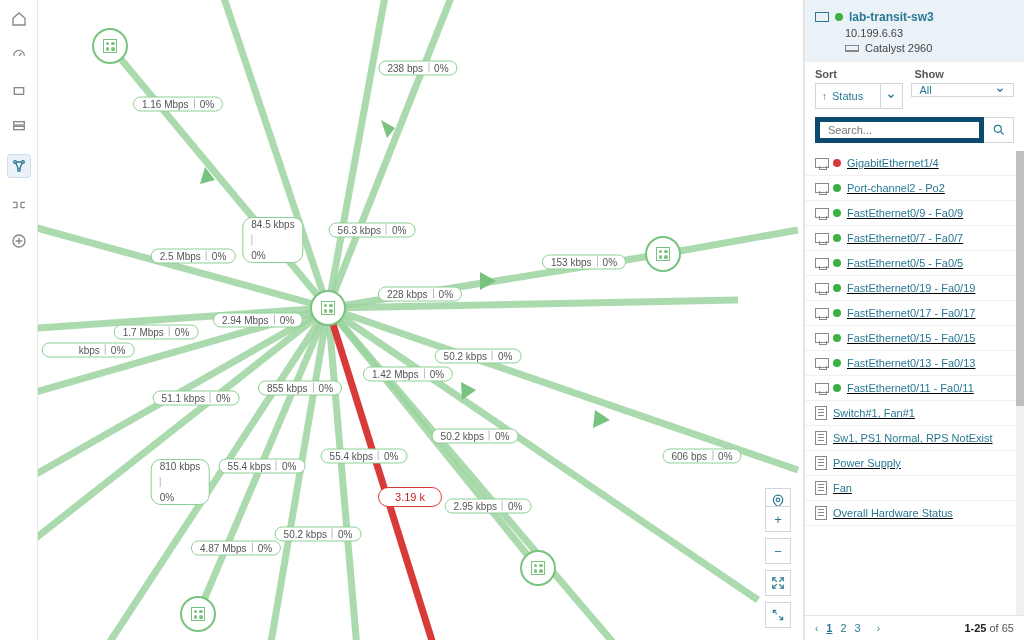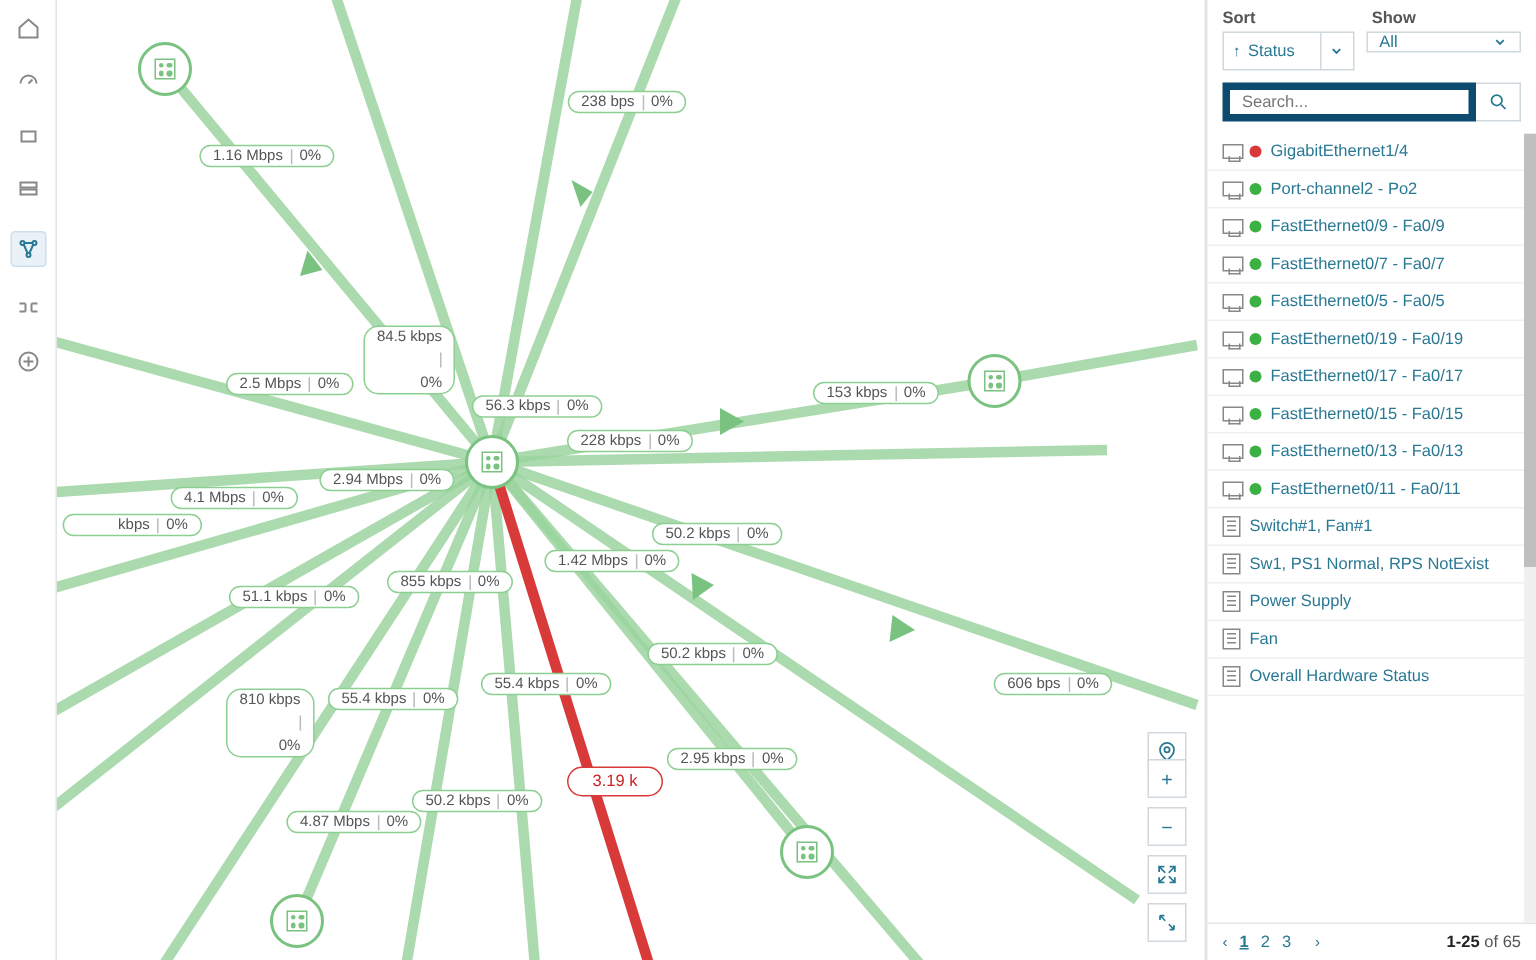--- a/index.html
+++ b/index.html
@@ -21,21 +21,21 @@
 .node .die { width:14px;height:14px;border:1.5px solid #79c27f; display:grid; grid-template-columns:1fr 1fr; grid-template-rows:1fr 1fr; gap:1.5px; padding:1.5px;}
 .node .die div{background:#79c27f;border-radius:50%;}
 
 
 .link-svg { position:absolute; inset:0; width:100%; height:100%; }
 .link-green { stroke:#9bd39f; stroke-width:7; fill:none; opacity:0.85;}
 .link-red { stroke:#d83a3a; stroke-width:7; fill:none;}
 .arrow-green { fill:#79c27f; }
 
 
-.lbl { position:absolute; transform:translate(-50%,-50%); background:#fff; border:1px solid #8dcf92; border-radius:10px; padding:1px 8px; font-size:10px; color:#555; white-space:nowrap; display:flex; align-items:flex-end; gap:5px;}
+.lbl { position:absolute; transform:translate(-50%,-50%); background:#fff; border:1px solid #8dcf92; border-radius:10px; padding:1px 8px; font-size:10px; color:#555; white-space:nowrap; display:flex; align-items:flex-start; gap:5px;}
 .lbl .sep{ width:1px; height:10px; background:#bbb;}
 .lbl.red { border-color:#d83a3a; color:#c22; padding:3px 16px; font-size:11px; border-radius:12px;}
 
 
 .canvas-tools { position:absolute; right:12px; bottom:12px; display:flex; flex-direction:column; gap:6px;}
 .canvas-tools .tool, .locate-tool { width:26px;height:26px;border:1px solid #d0d8dd;background:#fff;color:#297994;display:flex;align-items:center;justify-content:center;cursor:pointer;font-size:13px;}
 .locate-tool{position:absolute; right:12px; top:488px;}
 
 
 .right-panel { width: 220px; display:flex; flex-direction:column; border-left:1px solid #e4e4e4; }
@@ -52,21 +52,21 @@
 .ctrl-row{display:flex;gap:8px;}
 .sort-box{flex:1;display:flex;border:1px solid #cfd8dd;height:26px;align-items:center;color:#297994;font-size:11px;cursor:pointer;}
 .sort-box .sort-main{flex:1;display:flex;align-items:center;gap:5px;padding:0 6px;}
 .sort-box .sort-caret{width:22px;border-left:1px solid #cfd8dd;height:100%;display:flex;align-items:center;justify-content:center;}
 .show-box{flex:1;display:flex;border:1px solid #cfd8dd;height:14px;align-items:center;color:#297994;font-size:11px;padding:0 8px;justify-content:space-between;cursor:pointer;}
 .search-row{display:flex;margin-top:8px;gap:0;}
 .search-row input{flex:1;border:5px solid #0c4a6e;height:26px;padding:0 8px;font-size:11px;color:#888;outline:none;}
 .search-row .sbtn{width:30px;border:1px solid #cfd8dd;border-left:none;display:flex;align-items:center;justify-content:center;color:#297994;cursor:pointer;}
 
 .list { flex:1; overflow:hidden; margin-top:8px; position:relative;}
-.list-inner{position:absolute;left:0;top:0;right:8px;bottom:0;overflow:hidden;}
+.list-inner{position:absolute;left:0;top:0;right:8px;bottom:0;overflow:hidden;text-decoration:underline;}
 .scrollbar{position:absolute;right:0;top:0;width:8px;height:100%;background:#f0f0f0;}
 .scrollbar .thumb{position:absolute;left:0;top:0;width:100%;height:55%;background:#bfbfbf;}
 .li{display:flex;align-items:center;gap:6px;padding:5px 10px;border-bottom:1px solid #f0f0f0;font-size:11px;color:#297994;cursor:pointer;}
 .li .port-icon{width:14px;height:10px;border:1px solid #888;position:relative;flex-shrink:0;}
 .li .port-icon::after{content:"";position:absolute;bottom:-3px;left:3px;width:6px;height:3px;border:1px solid #888;border-top:none;}
 .li .status-dot{width:8px;height:8px;border-radius:50%;flex-shrink:0;margin-left:-2px;margin-top:6px;position:relative;top:-3px;}
 .li .dot-green{background:#3bb143;}
 .li .dot-red{background:#d83a3a;}
 .li .doc-icon{width:12px;height:14px;border:1px solid #888;flex-shrink:0;position:relative;}
 .li .doc-icon::before{content:"";position:absolute;top:2px;left:2px;right:2px;height:1px;background:#888;box-shadow:0 3px 0 #888,0 6px 0 #888;}
@@ -205,21 +205,21 @@
         <div class="lbl" style="left: 380px; top: 68px;">
           <span>238 bps</span>
           <span class="sep"></span>
           <span>0%</span>
         </div>
         <div class="lbl" style="left: 140px; top: 104px;">
           <span>1.16 Mbps</span>
           <span class="sep"></span>
           <span>0%</span>
         </div>
-        <div class="lbl" style="left: 320px; top: 230px; margin-top: 41px;">
+        <div class="lbl" style="left: 334px; top: 230px;">
           <span>56.3 kbps</span>
           <span class="sep"></span>
           <span>0%</span>
         </div>
         <div class="lbl" style="left: 235px; top: 240px; flex-direction: column;">
           <span>84.5 kbps</span>
           <span class="sep"></span>
           <span>0%</span>
         </div>
         <div class="lbl" style="left: 155px; top: 256px;">
@@ -236,21 +236,21 @@
           <span>228 kbps</span>
           <span class="sep"></span>
           <span>0%</span>
         </div>
         <div class="lbl" style="left: 220px; top: 320px;">
           <span>2.94 Mbps</span>
           <span class="sep"></span>
           <span>0%</span>
         </div>
         <div class="lbl" style="left: 118px; top: 332px;">
-          <span>4.1 Mbps</span>
+          <span>1.7 Mbps</span>
           <span class="sep"></span>
           <span>0%</span>
         </div>
         <div class="lbl" style="left: 50px; top: 350px; padding-left: 36px;">
           <span>kbps</span>
           <span class="sep"></span>
           <span>0%</span>
         </div>
         <div class="lbl" style="left: 440px; top: 356px;">
           <span>50.2 kbps</span>
@@ -307,21 +307,21 @@
           <span class="sep"></span>
           <span>0%</span>
         </div>
         <div class="lbl" style="left: 198px; top: 548px;">
           <span>4.87 Mbps</span>
           <span class="sep"></span>
           <span>0%</span>
         </div>
       </div>
 
-    <div class="lbl red" style="left:372px;top:521px;">
+    <div class="lbl red" style="left:372px;top:497px;">
         <span>3.19 k</span>
       </div>
 
     <div class="locate-tool">
         <svg width="14" height="14" viewBox="0 0 24 24" fill="none" stroke="currentColor" stroke-width="2">
           <circle cx="12" cy="10" r="3"></circle>
           <path d="M12 2a8 8 0 018 8c0 6-8 12-8 12S4 16 4 10a8 8 0 018-8z"></path>
         </svg>
       </div>
     <div class="canvas-tools">
@@ -335,20 +335,32 @@
         </div>
       <div class="tool">
           <svg width="14" height="14" viewBox="0 0 24 24" fill="none" stroke="currentColor" stroke-width="2">
             <path d="M4 4l6 6M4 4v5M4 4h5M20 20l-6-6M20 20v-5M20 20h-5"></path>
           </svg>
         </div>
     </div>
   </div>
 
   <div class="right-panel">
+    <div class="device-header">
+      <div class="device-title">
+        <span class="port-icon" style="width:14px;height:10px;border:1px solid #297994;position:relative;display:inline-block;"></span>
+        <span class="dot"></span>
+        <span>lab-transit-sw3</span>
+      </div>
+      <div class="device-sub">10.199.6.63</div>
+      <div class="device-sub2">
+          <span class="chassis-icon"></span>
+          <span>Catalyst 2960</span>
+        </div>
+    </div>
 
     <div class="controls">
       <div class="ctrl-labels">
         <span>Sort</span>
         <span>Show</span>
       </div>
       <div class="ctrl-row">
         <div class="sort-box">
           <div class="sort-main">
               <span class="chev">↑</span>

